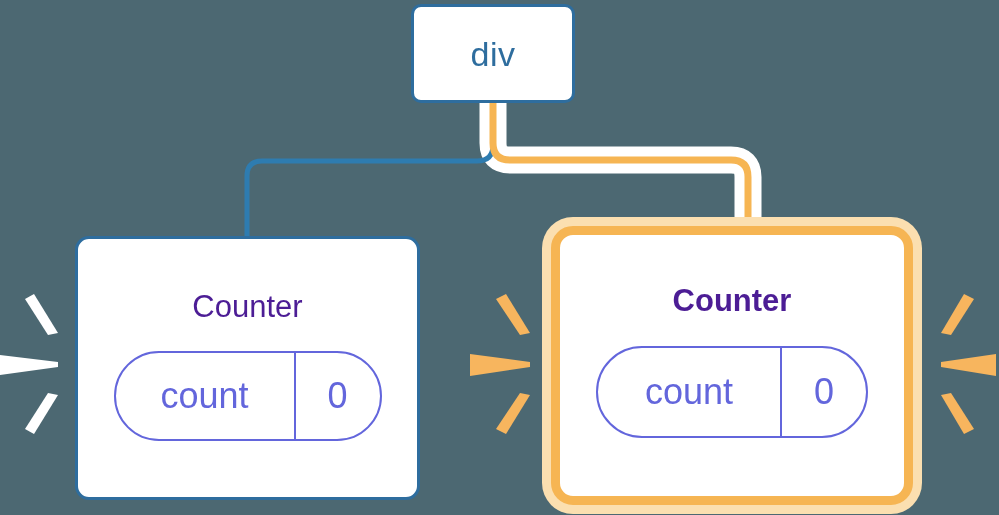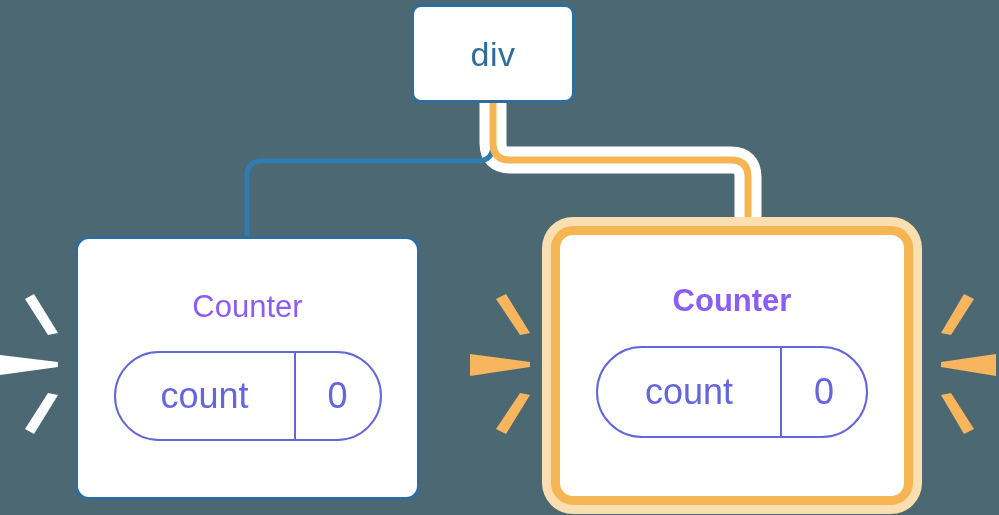--- a/index.html
+++ b/index.html
@@ -58,21 +58,21 @@
   #counter-b {
     left: 551px;
     top: 226px;
     width: 362px;
     height: 279px;
     border: 9px solid #f6b553;
     border-radius: 22px;
     box-shadow: 0 0 0 9px #fbdfb0;
   }
   .node-title {
-    color: #8b5cf6;
+    color: #4c1d95;
     font-size: 31px;
     line-height: 1;
   }
   #counter-a .node-title { margin-top: 52px; font-weight: 400; }
   #counter-b .node-title { margin-top: 50px; font-weight: 700; }
 
   .pill {
     display: flex;
     align-items: stretch;
     border: 2px solid #6366dc;

